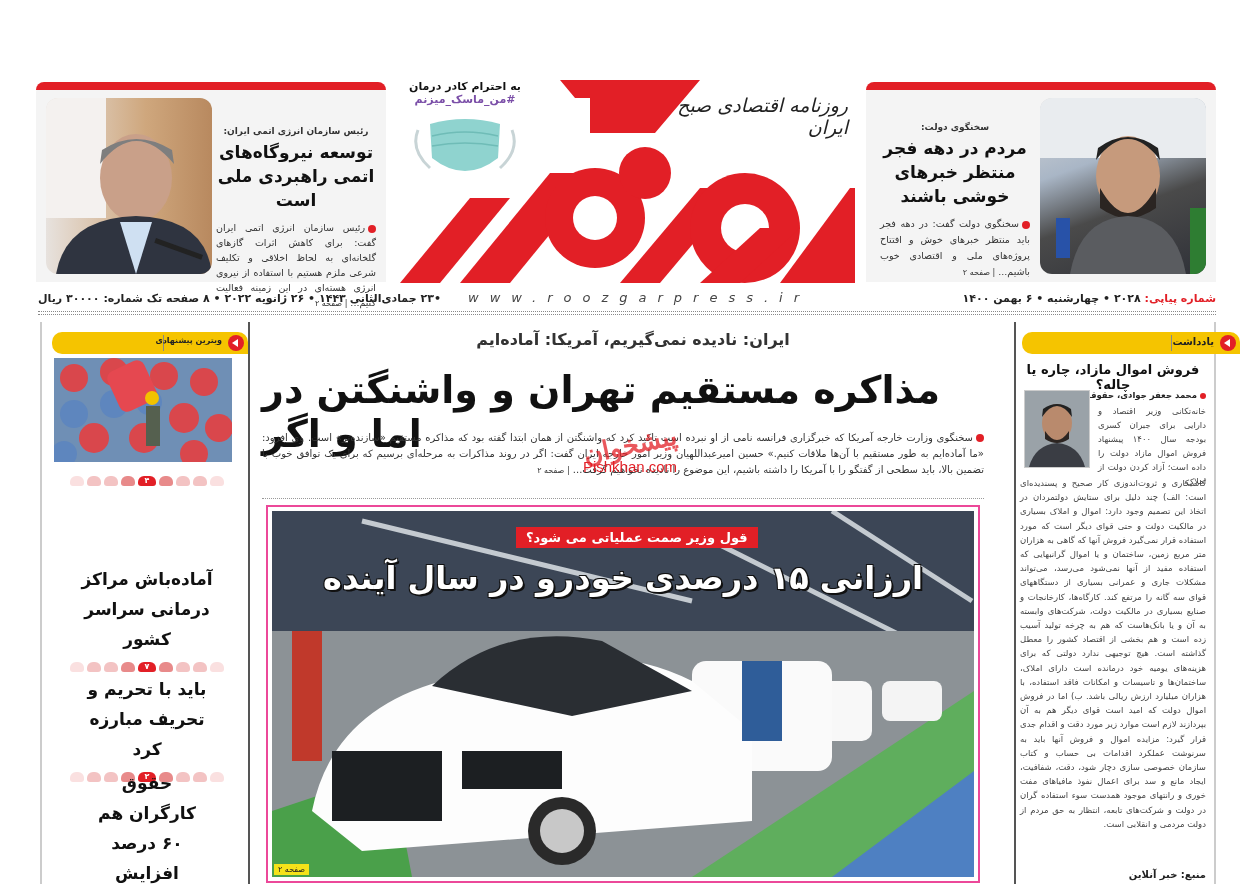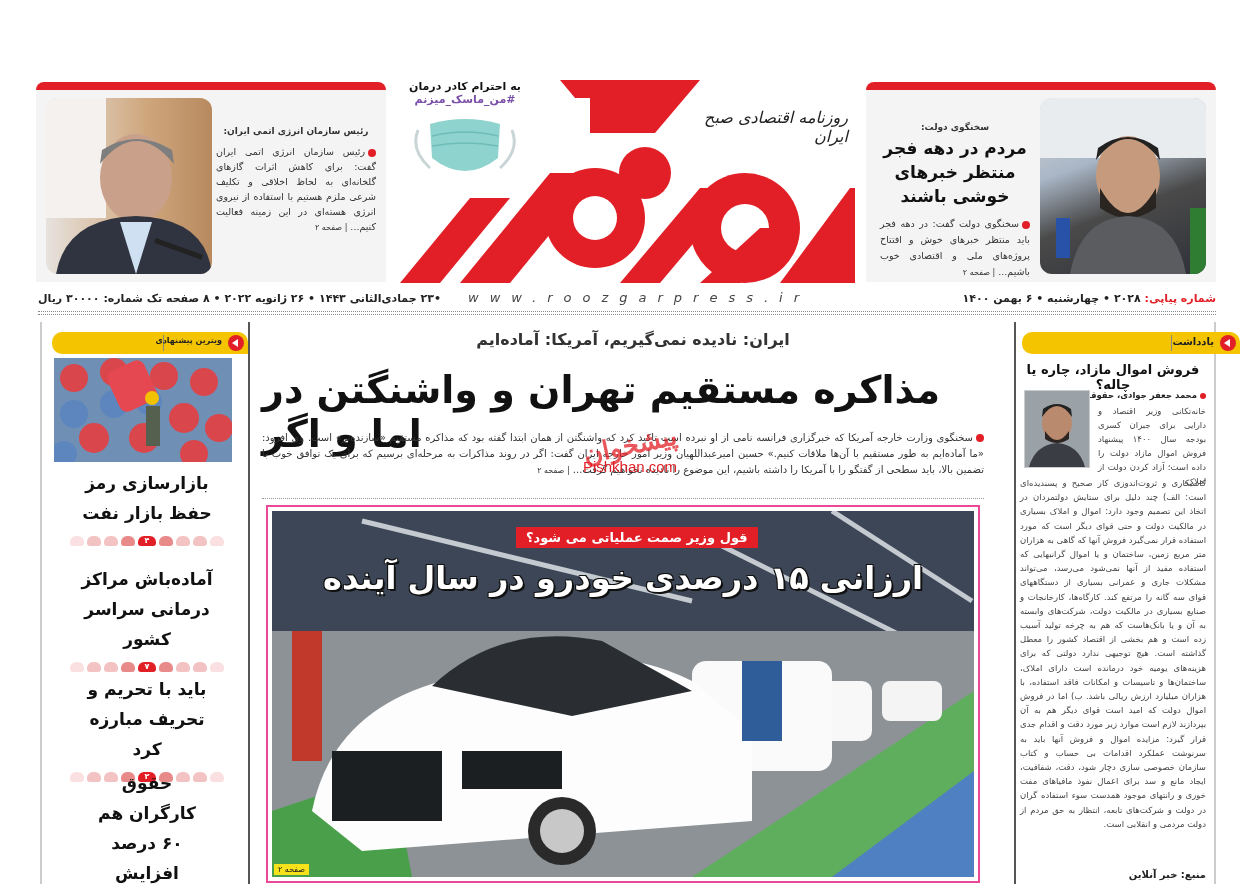--- a/index.html
+++ b/index.html
@@ -12,21 +12,21 @@
   .teaser .photo { position: absolute; top: 16px; width: 166px; height: 176px; border-radius: 12px; overflow: hidden; background: #8a8a8a; }
   .teaser .txt { position: absolute; top: 40px; text-align: center; }
   .kicker { font-size: 9px; font-weight: bold; color: #333; }
   .teaser-head { font-size: 17px; font-weight: bold; line-height: 24px; color: #111; margin-top: 4px; }
   .teaser-body { font-size: 9.5px; line-height: 16px; color: #333; text-align: justify; margin-top: 8px; }
   .bullet { display: inline-block; width: 8px; height: 8px; background: #e21f26; border-radius: 50%; margin-left: 3px; vertical-align: middle; }
   .pageref { font-size: 8px; color: #333; }
 
   
   .mast-logo { position: absolute; left: 400px; top: 78px; width: 455px; height: 205px; }
-  .tagline { position: absolute; left: 668px; top: 108px; width: 180px; text-align: right; font-family: "DejaVu Serif", serif; font-size: 16px; color: #222; font-style: italic; }
+  .tagline { position: absolute; left: 668px; top: 94px; width: 180px; text-align: right; font-family: "DejaVu Serif", serif; font-size: 19px; color: #222; font-style: italic; }
   .mask-note { position: absolute; left: 400px; top: 80px; width: 130px; text-align: center; }
   .mask-note .l1 { font-size: 11px; font-weight: bold; color: #111; }
   .mask-note .l2 { font-size: 11px; font-weight: bold; color: #7b4fa8; }
 
   
   .dateline { position: absolute; top: 290px; left: 38px; width: 1178px; height: 20px; font-size: 11px; }
   .dateline .right { position: absolute; right: 0; top: 2px; color: #222; font-weight: bold; }
   .dateline .right .label { color: #e21f26; }
   .dateline .left { position: absolute; left: 0; top: 2px; color: #222; font-weight: bold; }
   .dateline .url { position: absolute; left: 430px; top: 0px; font-family: "DejaVu Sans", sans-serif; letter-spacing: 11px; font-size: 13px; color: #444; direction: ltr; font-style: italic; }
@@ -108,20 +108,21 @@
       <rect x="0" y="0" width="60" height="120" fill="#f4f1ef"></rect>
       <ellipse cx="90" cy="80" rx="36" ry="44" fill="#c9a089"></ellipse>
       <path d="M54 66 Q90 20 128 66 L126 52 Q90 30 56 52 Z" fill="#7e7e7e"></path>
       <path d="M10 176 Q20 120 90 118 Q160 120 166 176 Z" fill="#2f3440"></path>
       <path d="M74 124 L90 176 L106 124 Z" fill="#cfe0f2"></path>
       <rect x="110" y="140" width="50" height="5" fill="#222" transform="rotate(20 110 140)"></rect>
     </svg>
   </div>
   <div class="txt" style="right:10px; width:160px; top:44px;">
     <div class="kicker">رئیس سازمان انرژی اتمی ایران:</div>
+    <div class="teaser-head">توسعه نیروگاه‌های اتمی راهبردی ملی است</div>
     <div class="teaser-body" style="line-height:15px;">
       <span class="bullet"></span><span>رئیس سازمان انرژی اتمی ایران گفت: برای کاهش اثرات گازهای گلخانه‌ای به لحاظ اخلاقی و تکلیف شرعی ملزم هستیم با استفاده از نیروی انرژی هسته‌ای در این زمینه فعالیت کنیم...</span>
       <span class="pageref">| صفحه ۲</span>
     </div>
   </div>
 </div>
 
 <div class="mast-logo">
   <svg width="455" height="205" viewBox="0 0 455 205">
     <g fill="#e21f26">
@@ -188,21 +189,20 @@
           <circle cx="60" cy="46" r="14"></circle>
           <circle cx="95" cy="44" r="13"></circle>
           <circle cx="10" cy="96" r="13"></circle>
         </g>
       <rect x="58" y="6" width="40" height="44" rx="8" fill="#e54850" transform="rotate(-25 78 28)"></rect>
       <circle cx="98" cy="40" r="7" fill="#f2c200"></circle>
       <rect x="92" y="48" width="14" height="40" fill="#55604f"></rect>
     </svg>
   </div>
   <div class="left-item" style="top:146px;">
-    <div class="left-head" style="padding:0 28px;">بازارسازی رمز حفظ بازار نفت</div>
     <div class="dots">
       <span class="f"></span>
         <span></span>
         <span></span>
         <span class="d"></span>
         <span class="n">۴</span>
         <span class="d"></span>
         <span></span>
         <span></span>
         <span class="f"></span>

